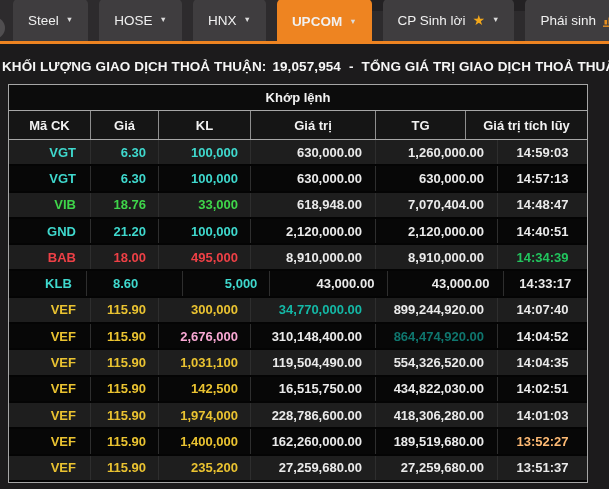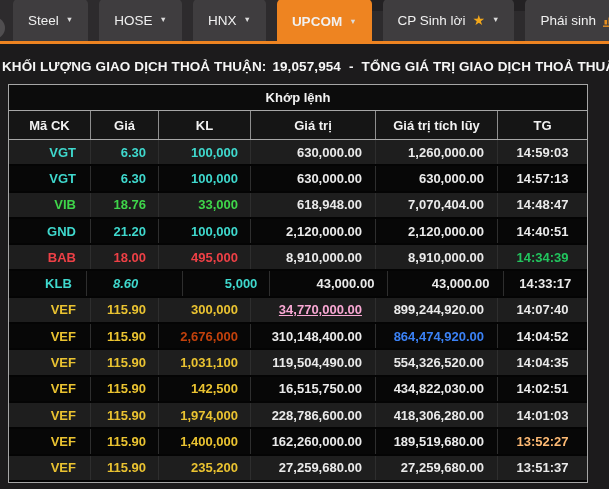--- a/index.html
+++ b/index.html
@@ -113,22 +113,22 @@
 
 </div>
 
 <div class="board">
   <div class="board-title">Khớp lệnh</div>
   <div class="board-header" id="thead">
       <div class="h-cell c0">Mã CK</div>
       <div class="h-cell c1">Giá</div>
       <div class="h-cell c2">KL</div>
       <div class="h-cell c3">Giá trị</div>
+      <div class="h-cell c5">TG</div>
       <div class="h-cell c4">Giá trị tích lũy</div>
-      <div class="h-cell c5">TG</div>
     </div>
   <div id="tbody">
       <div class="t-row odd">
         <div class="t-cell c0" style="color: rgb(63, 216, 205);">VGT</div>
         <div class="t-cell c1" style="color: rgb(63, 216, 205);">6.30</div>
         <div class="t-cell c2" style="color: rgb(63, 216, 205);">100,000</div>
         <div class="t-cell c3" style="color: rgb(234, 234, 234);">630,000.00</div>
         <div class="t-cell c4" style="color: rgb(234, 234, 234);">1,260,000.00</div>
         <div class="t-cell c5" style="color: rgb(234, 234, 234);">14:59:03</div>
       </div>
@@ -159,40 +159,40 @@
       <div class="t-row odd">
         <div class="t-cell c0" style="color: rgb(238, 64, 70);">BAB</div>
         <div class="t-cell c1" style="color: rgb(238, 64, 70);">18.00</div>
         <div class="t-cell c2" style="color: rgb(238, 64, 70);">495,000</div>
         <div class="t-cell c3" style="color: rgb(234, 234, 234);">8,910,000.00</div>
         <div class="t-cell c4" style="color: rgb(234, 234, 234);">8,910,000.00</div>
         <div class="t-cell c5" style="color: #22c55e;">14:34:39</div>
       </div>
       <div class="t-row even">
         <div class="t-cell c0" style="color: rgb(63, 216, 205);">KLB</div>
-        <div class="t-cell c1" style="color: rgb(63, 216, 205); font-style: italic;">8.60</div>
+        <div class="t-cell c1" style="color: rgb(63, 216, 205);">8.60</div>
         <div class="t-cell c2" style="color: rgb(63, 216, 205); margin-left: 32px;">5,000</div>
         <div class="t-cell c3" style="color: rgb(234, 234, 234);">43,000.00</div>
         <div class="t-cell c4" style="color: rgb(234, 234, 234);">43,000.00</div>
         <div class="t-cell c5" style="color: rgb(234, 234, 234);">14:33:17</div>
       </div>
       <div class="t-row odd">
         <div class="t-cell c0" style="color: rgb(234, 195, 49);">VEF</div>
         <div class="t-cell c1" style="color: rgb(234, 195, 49);">115.90</div>
         <div class="t-cell c2" style="color: rgb(234, 195, 49);">300,000</div>
-        <div class="t-cell c3" style="color: #f9a8d4; text-decoration: underline;">34,770,000.00</div>
+        <div class="t-cell c3" style="color: #14b8a6;">34,770,000.00</div>
         <div class="t-cell c4" style="color: rgb(234, 234, 234);">899,244,920.00</div>
         <div class="t-cell c5" style="color: rgb(234, 234, 234);">14:07:40</div>
       </div>
       <div class="t-row even">
         <div class="t-cell c0" style="color: rgb(234, 195, 49);">VEF</div>
         <div class="t-cell c1" style="color: rgb(234, 195, 49);">115.90</div>
-        <div class="t-cell c2" style="color: #c2410c;">2,676,000</div>
+        <div class="t-cell c2" style="color: #f9a8d4;">2,676,000</div>
         <div class="t-cell c3" style="color: rgb(234, 234, 234);">310,148,400.00</div>
-        <div class="t-cell c4" style="color: #3b82f6; padding-left: 40px;">864,474,920.00</div>
+        <div class="t-cell c4" style="color: #0f766e; padding-left: 40px;">864,474,920.00</div>
         <div class="t-cell c5" style="color: rgb(234, 234, 234);">14:04:52</div>
       </div>
       <div class="t-row odd">
         <div class="t-cell c0" style="color: rgb(234, 195, 49);">VEF</div>
         <div class="t-cell c1" style="color: rgb(234, 195, 49);">115.90</div>
         <div class="t-cell c2" style="color: rgb(234, 195, 49);">1,031,100</div>
         <div class="t-cell c3" style="color: rgb(234, 234, 234);">119,504,490.00</div>
         <div class="t-cell c4" style="color: rgb(234, 234, 234);">554,326,520.00</div>
         <div class="t-cell c5" style="color: rgb(234, 234, 234);">14:04:35</div>
       </div>

